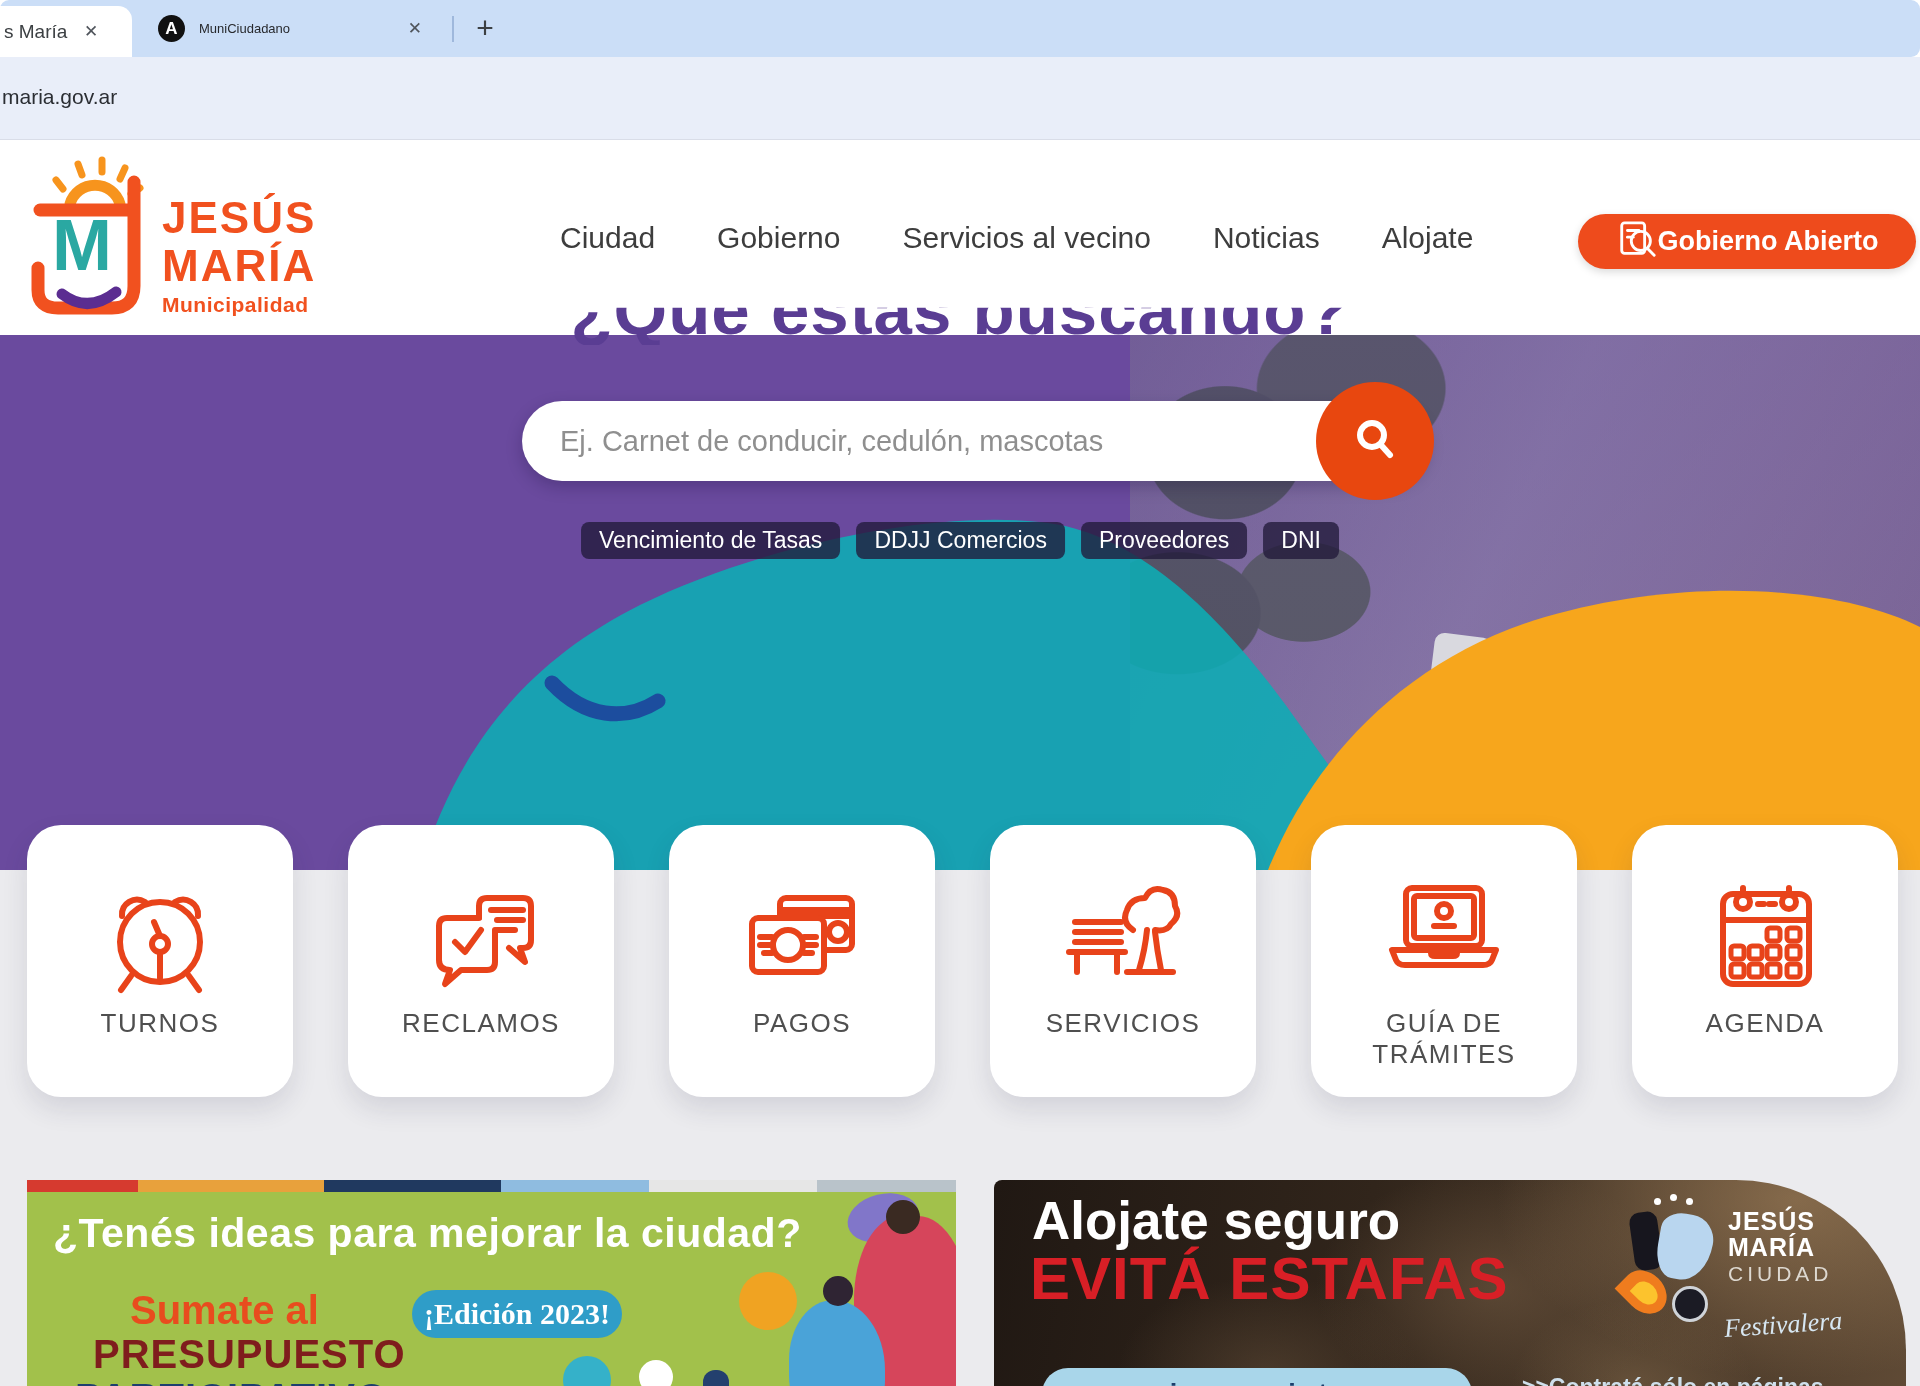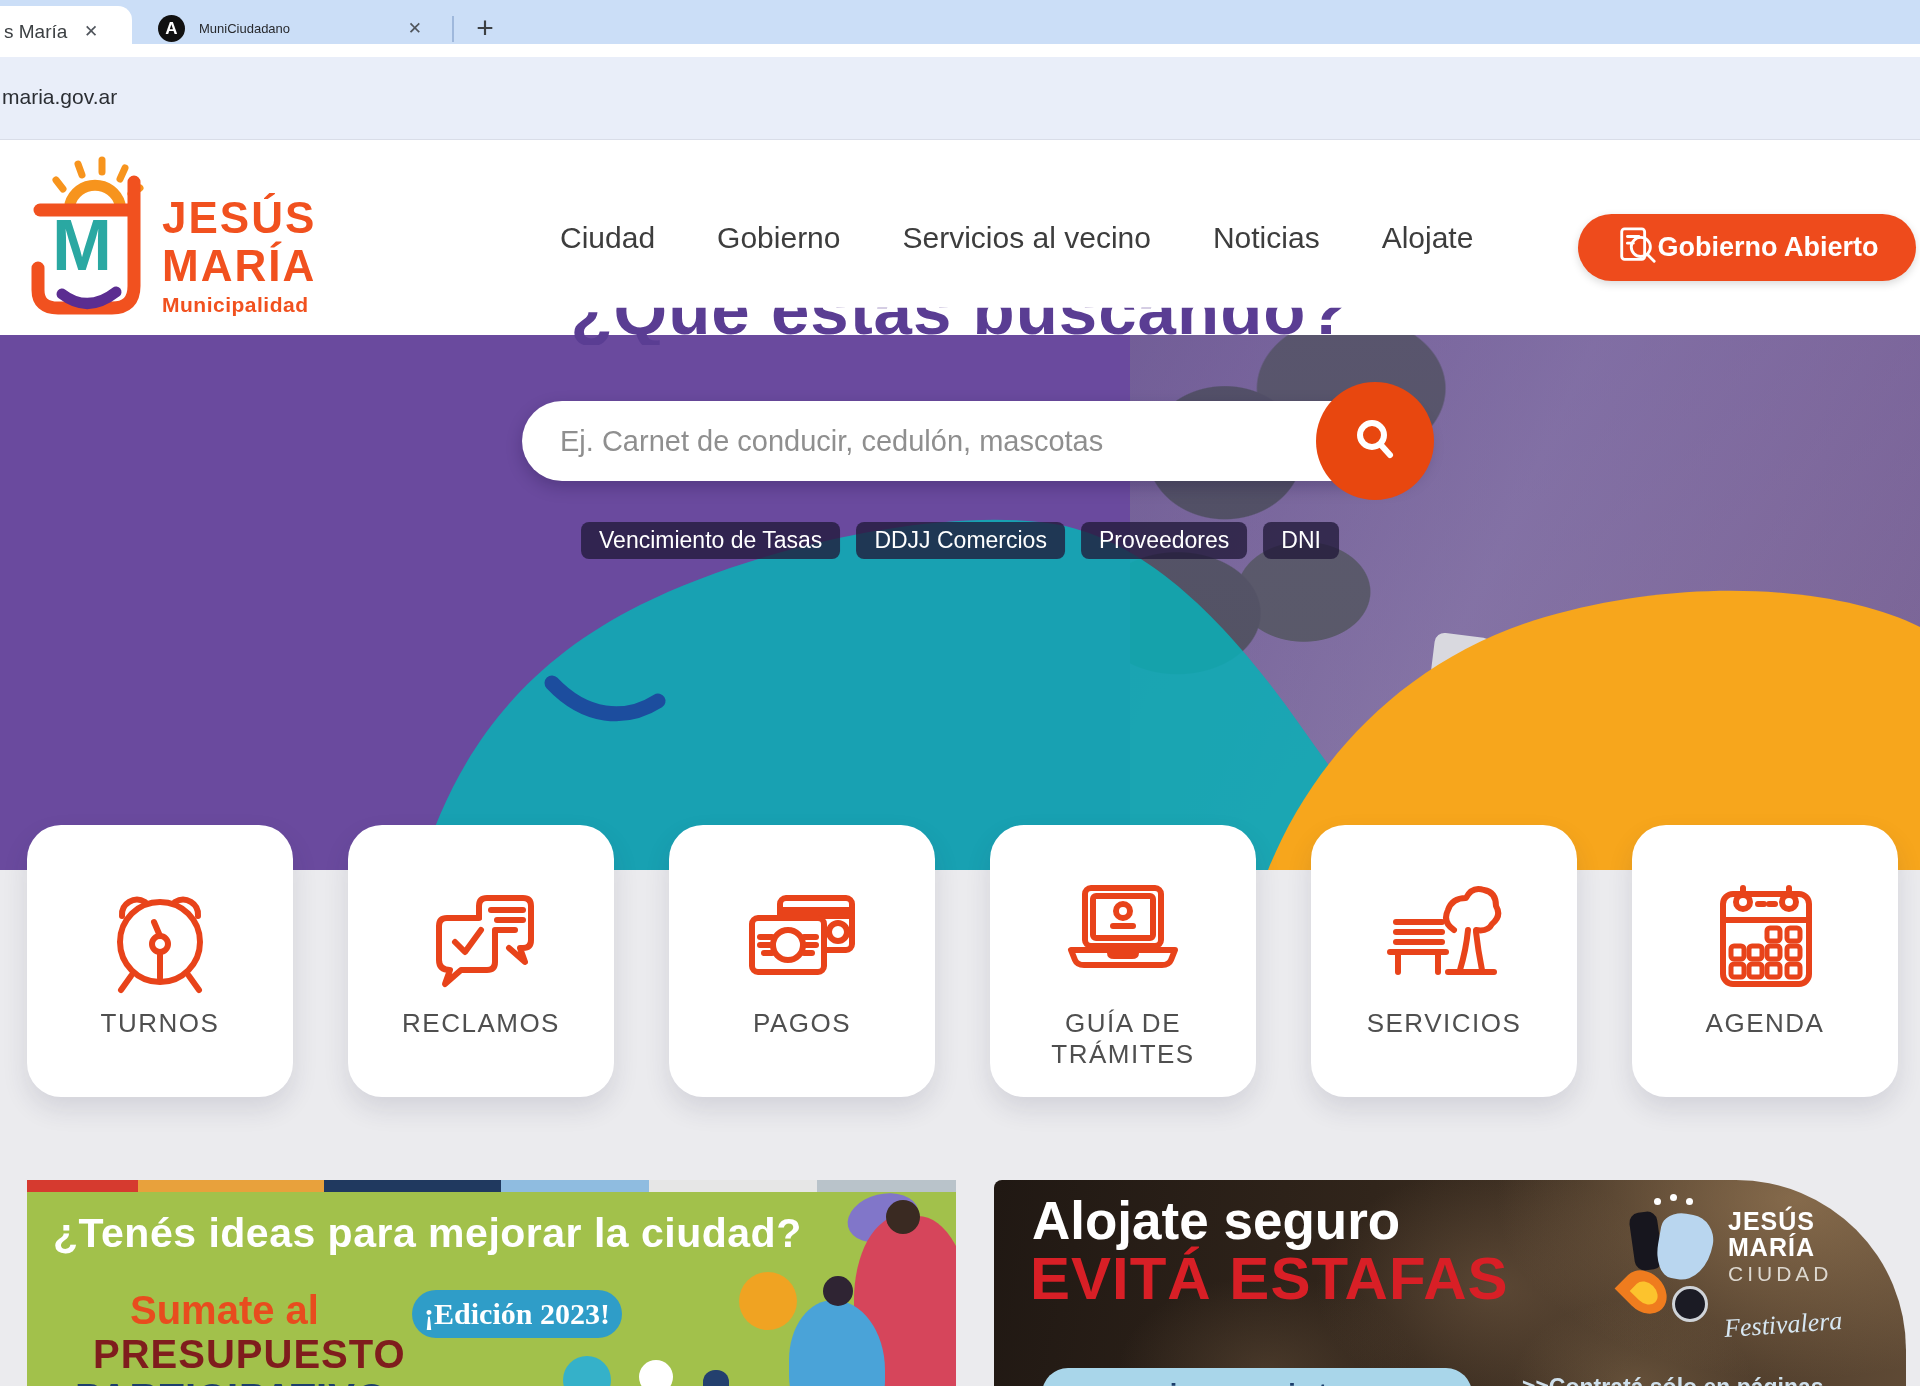--- a/index.html
+++ b/index.html
@@ -1,20 +1,20 @@
 <!DOCTYPE html>
 <html><head>
 <meta charset="utf-8">
 <style>
   html,body{margin:0;padding:0;background:#fff;}
   *{box-sizing:border-box;font-family:"Liberation Sans",sans-serif;}
   .page{position:relative;width:1920px;height:1386px;overflow:hidden;background:#fff;}
 
   
-  .tabstrip{position:absolute;left:0;top:0;width:100%;height:44px;background:#cbdef7;}
+  .tabstrip{position:absolute;left:0;top:0;width:100%;height:57px;background:#cbdef7;border-radius:9px;}
   .tab-active{position:absolute;left:-18px;top:6px;height:51px;width:150px;background:#fff;
     border-radius:14px 14px 0 0;display:flex;align-items:center;}
   .tab-active .tab-title{font-size:19px;color:#3c4043;margin-left:22px;white-space:nowrap;overflow:hidden;width:72px;}
   .tab-close{font-size:17px;color:#50555c;margin-left:8px;cursor:pointer;}
   .tab-inactive{position:absolute;left:132px;top:0;height:57px;width:310px;display:flex;align-items:center;}
   .favicon{width:27px;height:27px;border-radius:50%;background:#111;color:#fff;display:flex;
     align-items:center;justify-content:center;font-size:17px;font-weight:700;margin-left:26px;}
   .tab-inactive .tab-title{font-size:13px;color:#27292d;margin-left:14px;flex:1;}
   .tab-inactive .tab-close{margin-right:20px;}
   .tab-divider{position:absolute;left:452px;top:16px;width:2px;height:26px;background:#9fb8dc;}
@@ -26,21 +26,21 @@
   
   .site-header{position:absolute;left:0;top:140px;width:100%;height:195px;background:#fff;z-index:5;}
   .logo{position:absolute;left:28px;top:8px;width:300px;height:180px;display:flex;}
   .logo-mark{position:relative;width:120px;height:175px;}
   .logo-text{margin-left:14px;margin-top:48px;line-height:1;}
   .logo-l1,.logo-l2{font-size:44px;font-weight:800;color:#f1511f;letter-spacing:2px;}
   .logo-l2{margin-top:4px;}
   .logo-l3{font-size:21px;font-weight:700;color:#f1511f;margin-top:6px;letter-spacing:.5px;}
   .mainnav{position:absolute;left:560px;top:0;height:100%;display:flex;align-items:center;gap:62px;}
   .nav-item{font-size:30px;color:#3d3d3d;font-weight:500;white-space:nowrap;cursor:pointer;}
-  .cta{position:absolute;left:1578px;top:74px;width:338px;height:67px;background:#ee4b1c;border-radius:40px;
+  .cta{position:absolute;left:1578px;top:74px;width:338px;height:55px;background:#ee4b1c;border-radius:40px;
     display:flex;align-items:center;justify-content:center;cursor:pointer;box-shadow:0 3px 8px rgba(0,0,0,.15);}
   .cta-label{color:#fff;font-size:27px;font-weight:700;}
   .hero-heading{position:absolute;left:0;bottom:-10px;width:100%;text-align:center;font-size:69px;
     font-weight:800;color:#5a3d93;line-height:1;clip-path:inset(46% 0 0 0);letter-spacing:1px;}
 
   
   .hero{position:absolute;left:0;top:335px;width:1920px;height:535px;background:#6a4a9e;overflow:hidden;}
   .hero-photo{position:absolute;left:1130px;top:0;width:790px;height:535px;
     background:
       linear-gradient(rgba(104,76,158,.45), rgba(104,76,158,.32)),
@@ -266,47 +266,47 @@
           <line x1="64" y1="67" x2="74" y2="67"></line>
           <line x1="62" y1="75" x2="70" y2="75"></line>
         </svg>
       </div>
       <div class="card-label">PAGOS</div>
     </div>
 
     <div class="card">
       <div class="card-iconbox">
         <svg width="120" height="120" viewBox="0 0 120 120" fill="none" stroke="#e8431a" stroke-width="6" stroke-linecap="round" stroke-linejoin="round">
-          <rect x="22" y="10" width="76" height="58" rx="6"></rect>
-          <rect x="30" y="18" width="60" height="42" rx="3"></rect>
-          <circle cx="60" cy="33" r="7"></circle>
-          <line x1="50" y1="48" x2="70" y2="48"></line>
-          <path d="M 8,72 H 112 L 108,82 Q 106,87 99,87 H 21 Q 14,87 12,82 Z"></path>
-          <path d="M 47,72 H 73 V 75 Q 73,78 69,78 H 51 Q 47,78 47,75 Z"></path>
-        </svg>
-      </div>
-      <div class="card-label">GUÍA DE TRÁMITES</div>
-    </div>
-
-    <div class="card">
-      <div class="card-iconbox">
-        <svg width="120" height="120" viewBox="0 0 120 120" fill="none" stroke="#e8431a" stroke-width="6" stroke-linecap="round" stroke-linejoin="round">
           <path d="M 70,52 Q 58,44 64,32 Q 68,20 82,20 Q 88,8 100,12 Q 112,14 112,28 Q 118,38 108,46 Q 104,54 92,52"></path>
           <path d="M 84,52 Q 82,72 76,92"></path>
           <path d="M 92,54 Q 94,72 98,92"></path>
           <line x1="64" y1="94" x2="110" y2="94"></line>
           <line x1="12" y1="44" x2="58" y2="44"></line>
           <line x1="12" y1="54" x2="58" y2="54"></line>
           <line x1="12" y1="64" x2="58" y2="64"></line>
           <line x1="6" y1="74" x2="62" y2="74"></line>
           <line x1="14" y1="74" x2="14" y2="94"></line>
           <line x1="54" y1="74" x2="54" y2="94"></line>
         </svg>
       </div>
       <div class="card-label">SERVICIOS</div>
+    </div>
+
+    <div class="card">
+      <div class="card-iconbox">
+        <svg width="120" height="120" viewBox="0 0 120 120" fill="none" stroke="#e8431a" stroke-width="6" stroke-linecap="round" stroke-linejoin="round">
+          <rect x="22" y="10" width="76" height="58" rx="6"></rect>
+          <rect x="30" y="18" width="60" height="42" rx="3"></rect>
+          <circle cx="60" cy="33" r="7"></circle>
+          <line x1="50" y1="48" x2="70" y2="48"></line>
+          <path d="M 8,72 H 112 L 108,82 Q 106,87 99,87 H 21 Q 14,87 12,82 Z"></path>
+          <path d="M 47,72 H 73 V 75 Q 73,78 69,78 H 51 Q 47,78 47,75 Z"></path>
+        </svg>
+      </div>
+      <div class="card-label">GUÍA DE TRÁMITES</div>
     </div>
 
     <div class="card">
       <div class="card-iconbox">
         <svg width="120" height="120" viewBox="0 0 120 120" fill="none" stroke="#e8431a" stroke-width="6" stroke-linecap="round">
           <rect x="18" y="16" width="86" height="90" rx="10"></rect>
           <line x1="18" y1="42" x2="104" y2="42"></line>
           <circle cx="38" cy="24" r="7"></circle>
           <circle cx="84" cy="24" r="7"></circle>
           <line x1="38" y1="10" x2="38" y2="17"></line>

